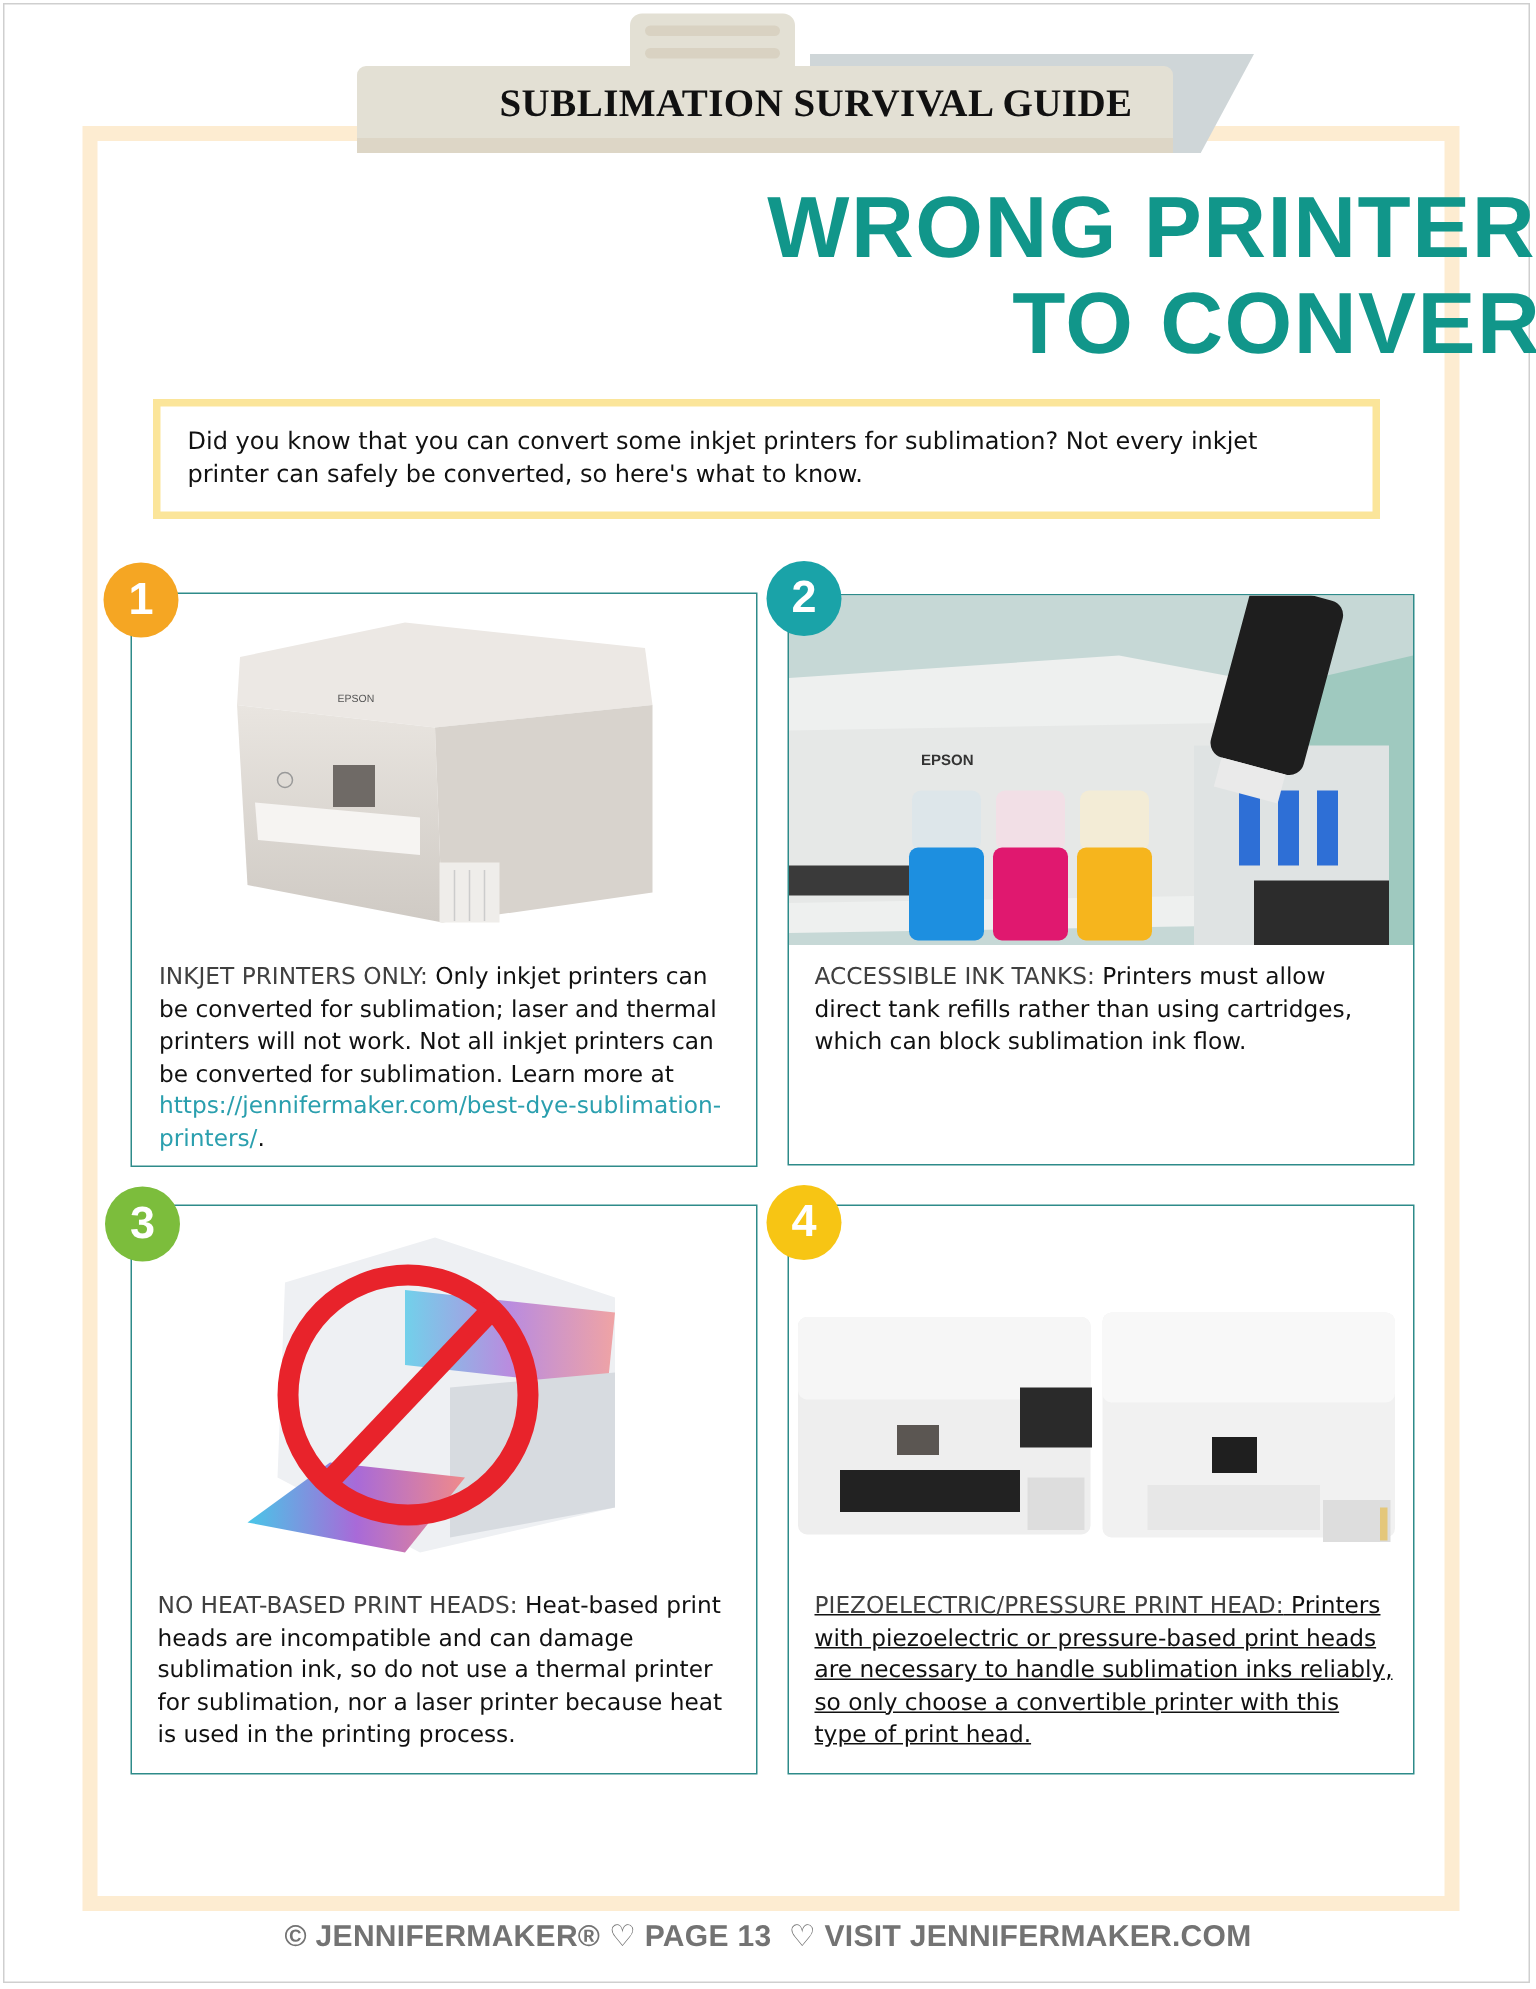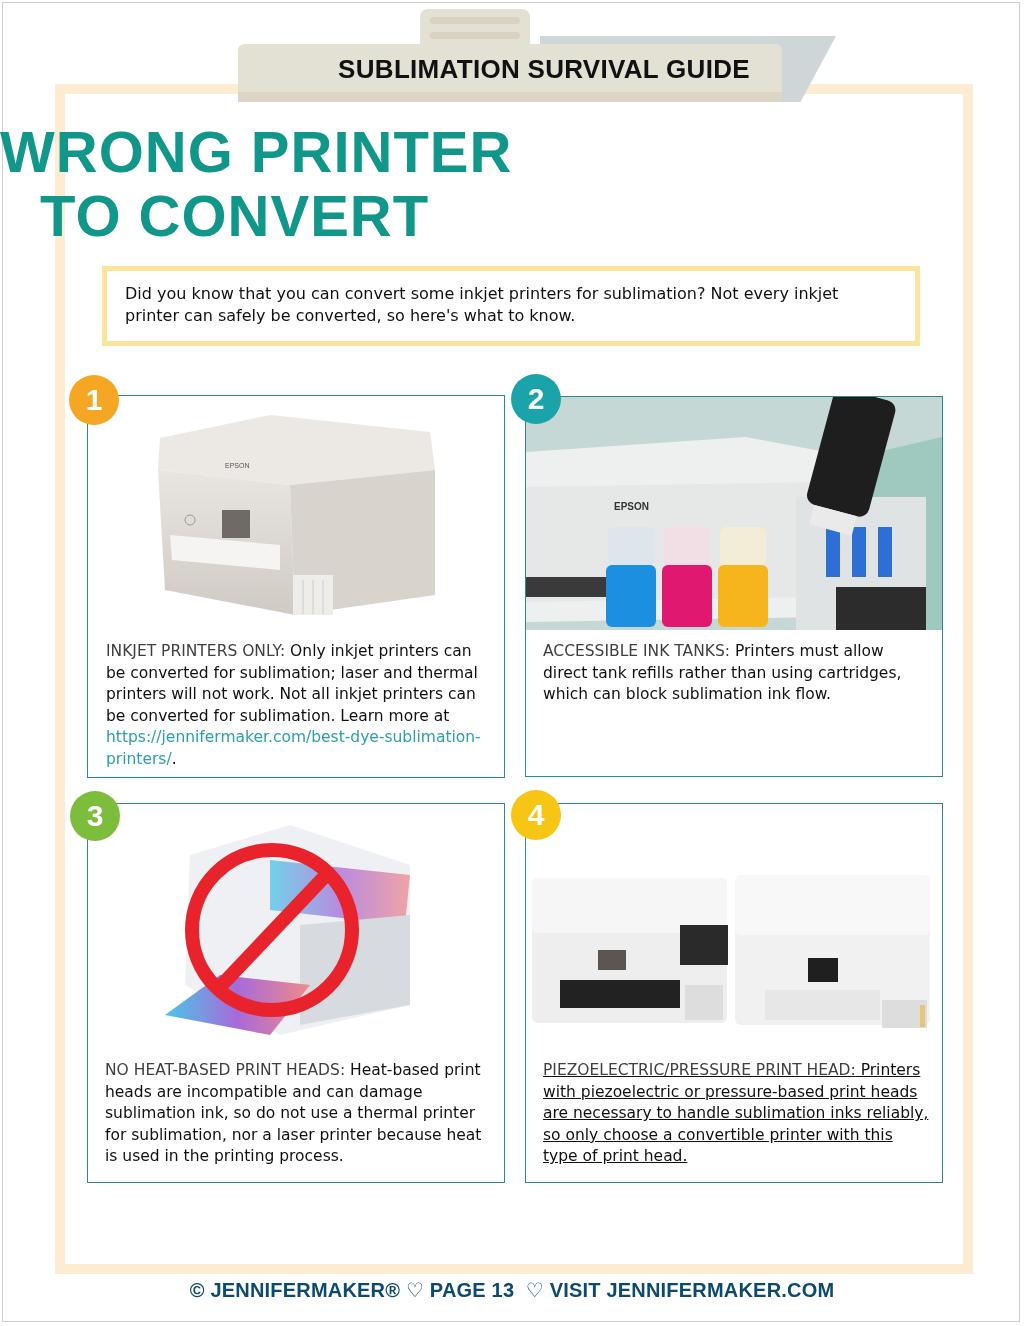--- a/index.html
+++ b/index.html
@@ -6,23 +6,23 @@
   body { width:1024px; height:1326px; position:relative; overflow:hidden; font-family:"DejaVu Sans", sans-serif; }
   .page-edge { position:absolute; left:2px; top:2px; width:1018px; height:1320px; border:1px solid #cfcfcf; box-sizing:border-box; }
   .frame { position:absolute; left:55px; top:84px; width:918px; height:1190px; border:10px solid #fdecd1; box-sizing:border-box; }
 
   
   .tab-shadow { position:absolute; left:540px; top:36px; width:296px; height:66px; background:#cfd6d8; clip-path:polygon(0 0,100% 0,88% 100%,0 100%); }
   .tab-top { position:absolute; left:420px; top:9px; width:110px; height:40px; background:#e3e0d4; border-radius:8px 8px 0 0; }
   .tab-top .bar { position:absolute; left:10px; width:90px; height:7px; background:#d9d2c2; border-radius:4px; }
   .tab-main { position:absolute; left:238px; top:44px; width:544px; height:58px; background:#e3e0d4; border-radius:6px 6px 0 0; }
   .tab-main::after { content:""; position:absolute; left:0; right:0; bottom:0; height:10px; background:#ddd6c6; }
-  .tab-title { position:absolute; left:238px; top:54px; width:612px; text-align:center; font-family:Liberation Sans, sans-serif; font-weight:bold; font-size:26px; letter-spacing:0.3px; color:#111; }
+  .tab-title { position:absolute; left:238px; top:54px; width:612px; text-align:center; font-family:Liberation Serif, serif; font-weight:bold; font-size:26px; letter-spacing:0.3px; color:#111; }
 
-  .title { position:absolute; left:0; width:1024px; text-align:left; font-family:"Liberation Sans", sans-serif; font-weight:bold; font-size:58px; color:#11968a; letter-spacing:1px; line-height:64px; }
+  .title { position:absolute; left:0; width:1024px; text-align:right; font-family:"Liberation Sans", sans-serif; font-weight:bold; font-size:58px; color:#11968a; letter-spacing:1px; line-height:64px; }
   .t1 { top:120px; } .t2 { top:184px;margin-left:40px; }
 
   .intro { position:absolute; left:102px; top:266px; width:818px; height:80px; border:5px solid #fbe59a; box-sizing:border-box; padding:12px 18px 16px 18px; font-family:"DejaVu Sans", sans-serif; font-size:16px; line-height:22px; color:#111; }
 
   .card { position:absolute; border:1.5px solid #2e8b8a; box-sizing:border-box; background:#fff; }
   .c1 { left:87px; top:395px; width:418px; height:383px; }
   .c2 { left:525px; top:396px; width:418px; height:381px; }
   .c3 { left:87px; top:803px; width:418px; height:380px; }
   .c4 { left:525px; top:803px; width:418px; height:380px; }
 
@@ -34,21 +34,21 @@
 
   .ctext { position:absolute; font-family:"DejaVu Sans", sans-serif; font-size:15.5px; line-height:21.6px; color:#111; }
   .ctext .lead { color:#404040; }
   .ctext .link { color:#2a9fae; }
   .x1 { left:106px; top:641px; width:386px; }
   .x2 { left:543px; top:641px; width:386px; }
   .x3 { left:105px; top:1060px; width:390px; }
   .x4 { left:543px; top:1060px; width:386px;text-decoration:underline; }
 
   .img { position:absolute; overflow:hidden; }
-  .footer { position:absolute; left:0; top:1278px; width:1024px; text-align:center; font-family:"Liberation Sans", sans-serif; font-weight:bold; font-size:20px; color:#0c4a6e; letter-spacing:0.2px; }
+  .footer { position:absolute; left:0; top:1278px; width:1024px; text-align:center; font-family:"Liberation Sans", sans-serif; font-weight:bold; font-size:20px; color:#737373; letter-spacing:0.2px; }
   .footer .heart { font-weight:normal; }
 </style>
 </head>
 <body>
 
 <div class="page-edge"></div>
 <div class="frame"></div>
 
 <div class="tab-shadow"></div>
 <div class="tab-main"></div>

